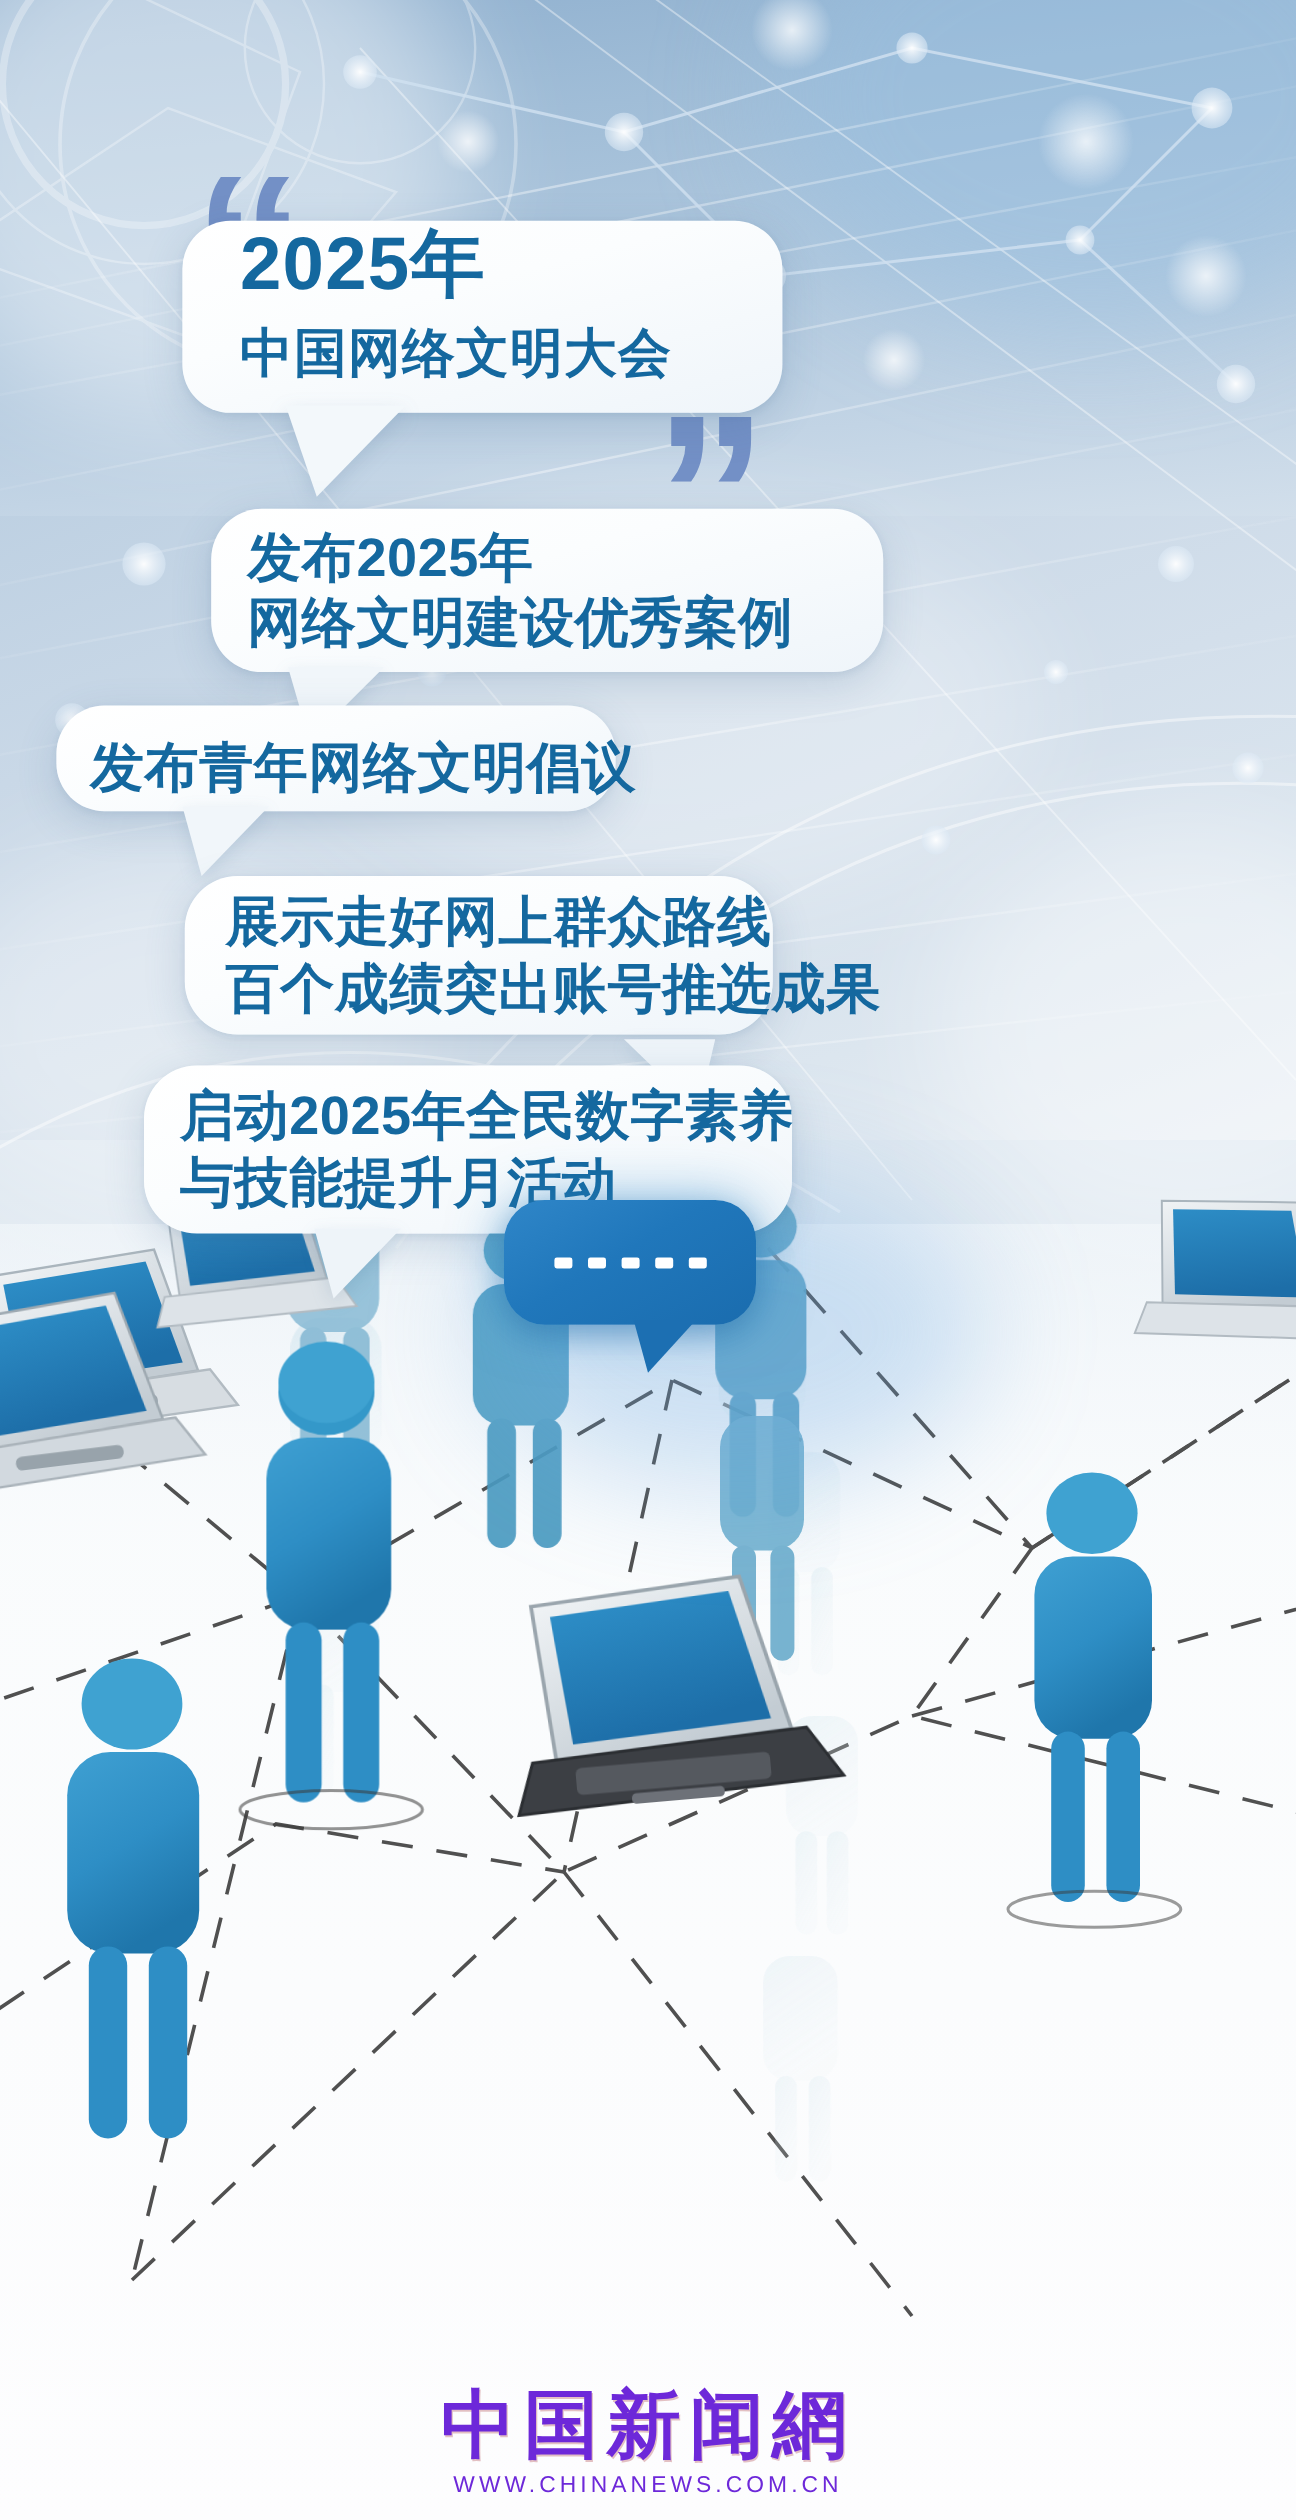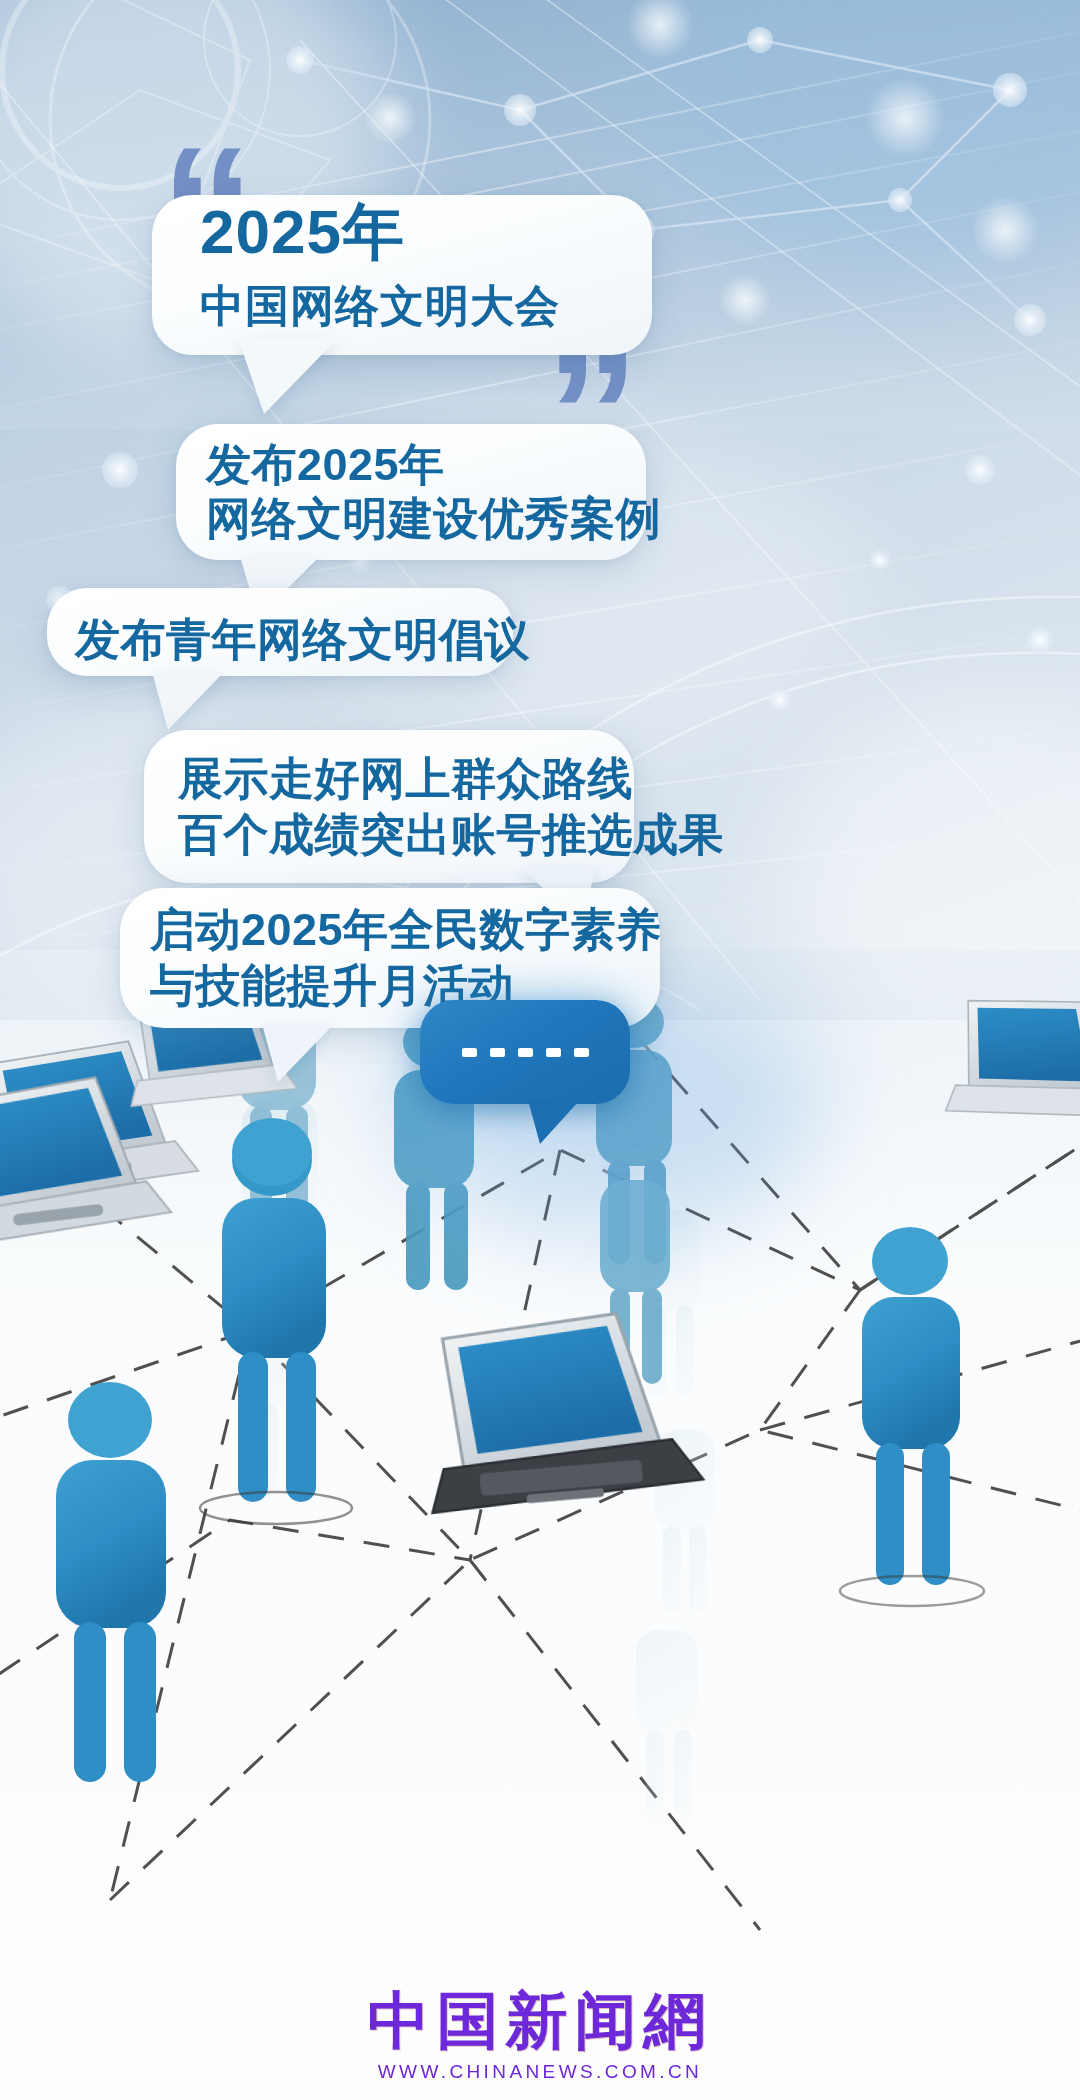--- a/index.html
+++ b/index.html
@@ -52,53 +52,53 @@
     display:flex;flex-direction:column;justify-content:center;
     box-sizing:border-box;
   }
   .bubble .ln{white-space:nowrap;}
 
   
   .tail{position:absolute;width:0;height:0;}
 
   
   #b-title{
-    left:152px;top:195px;width:500px;height:160px;border-radius:40px;
+    left:152px;top:184px;width:500px;height:160px;border-radius:40px;
     padding:4px 0 16px 48px;
   }
   #b-title .ln{font-size:44px;line-height:74px;letter-spacing:1px;}
   #b-title .l1{font-size:62px;}
   #tail-title{left:238px;top:338px;
     border-left:26px solid transparent;border-right:74px solid transparent;
     border-top:76px solid #f3f8fb;
     filter:drop-shadow(0 6px 8px rgba(70,110,150,.18));}
 
   
   .quote{position:absolute;color:#7390c6;font-weight:bold;line-height:1;}
   #q-open{left:160px;top:118px;font-size:190px;letter-spacing:6px;}
   #q-close{left:545px;top:318px;font-size:190px;letter-spacing:6px;}
 
   
-  #b2{left:176px;top:424px;width:470px;height:136px;padding:14px 0 14px 30px;border-radius:42px;justify-content:center;}
+  #b2{left:176px;top:424px;width:560px;height:136px;padding:14px 0 14px 30px;border-radius:42px;justify-content:center;}
   #b2 .ln{font-size:45px;line-height:54px;}
   #tail-2{left:240px;top:556px;
     border-left:18px solid transparent;border-right:62px solid transparent;
     border-top:62px solid #f1f6fa;
     filter:drop-shadow(0 5px 7px rgba(70,110,150,.16));}
 
   
   #b3{left:47px;top:588px;width:466px;height:88px;padding:16px 0 0 28px;border-radius:40px;}
   #b3 .ln{font-size:45px;line-height:56px;}
   #tail-3{left:152px;top:672px;
     border-left:16px solid transparent;border-right:56px solid transparent;
     border-top:58px solid #f1f6fa;
     filter:drop-shadow(0 5px 7px rgba(70,110,150,.16));}
 
   
-  #b4{left:144px;top:730px;width:490px;height:153px;padding:14px 0 14px 34px;border-radius:44px;}
+  #b4{left:154px;top:730px;width:490px;height:132px;padding:14px 0 14px 34px;border-radius:44px;}
   #b4 .ln{font-size:45px;line-height:56px;}
   #tail-4{left:520px;top:866px;
     border-left:62px solid transparent;border-right:14px solid transparent;
     border-top:60px solid #eef4f9;
     filter:drop-shadow(0 5px 7px rgba(70,110,150,.16));}
 
   
   #b5{left:120px;top:888px;width:540px;height:140px;padding:14px 0 14px 30px;border-radius:44px;}
   #b5 .ln{font-size:45px;line-height:56px;}
   #tail-5{left:262px;top:1024px;

